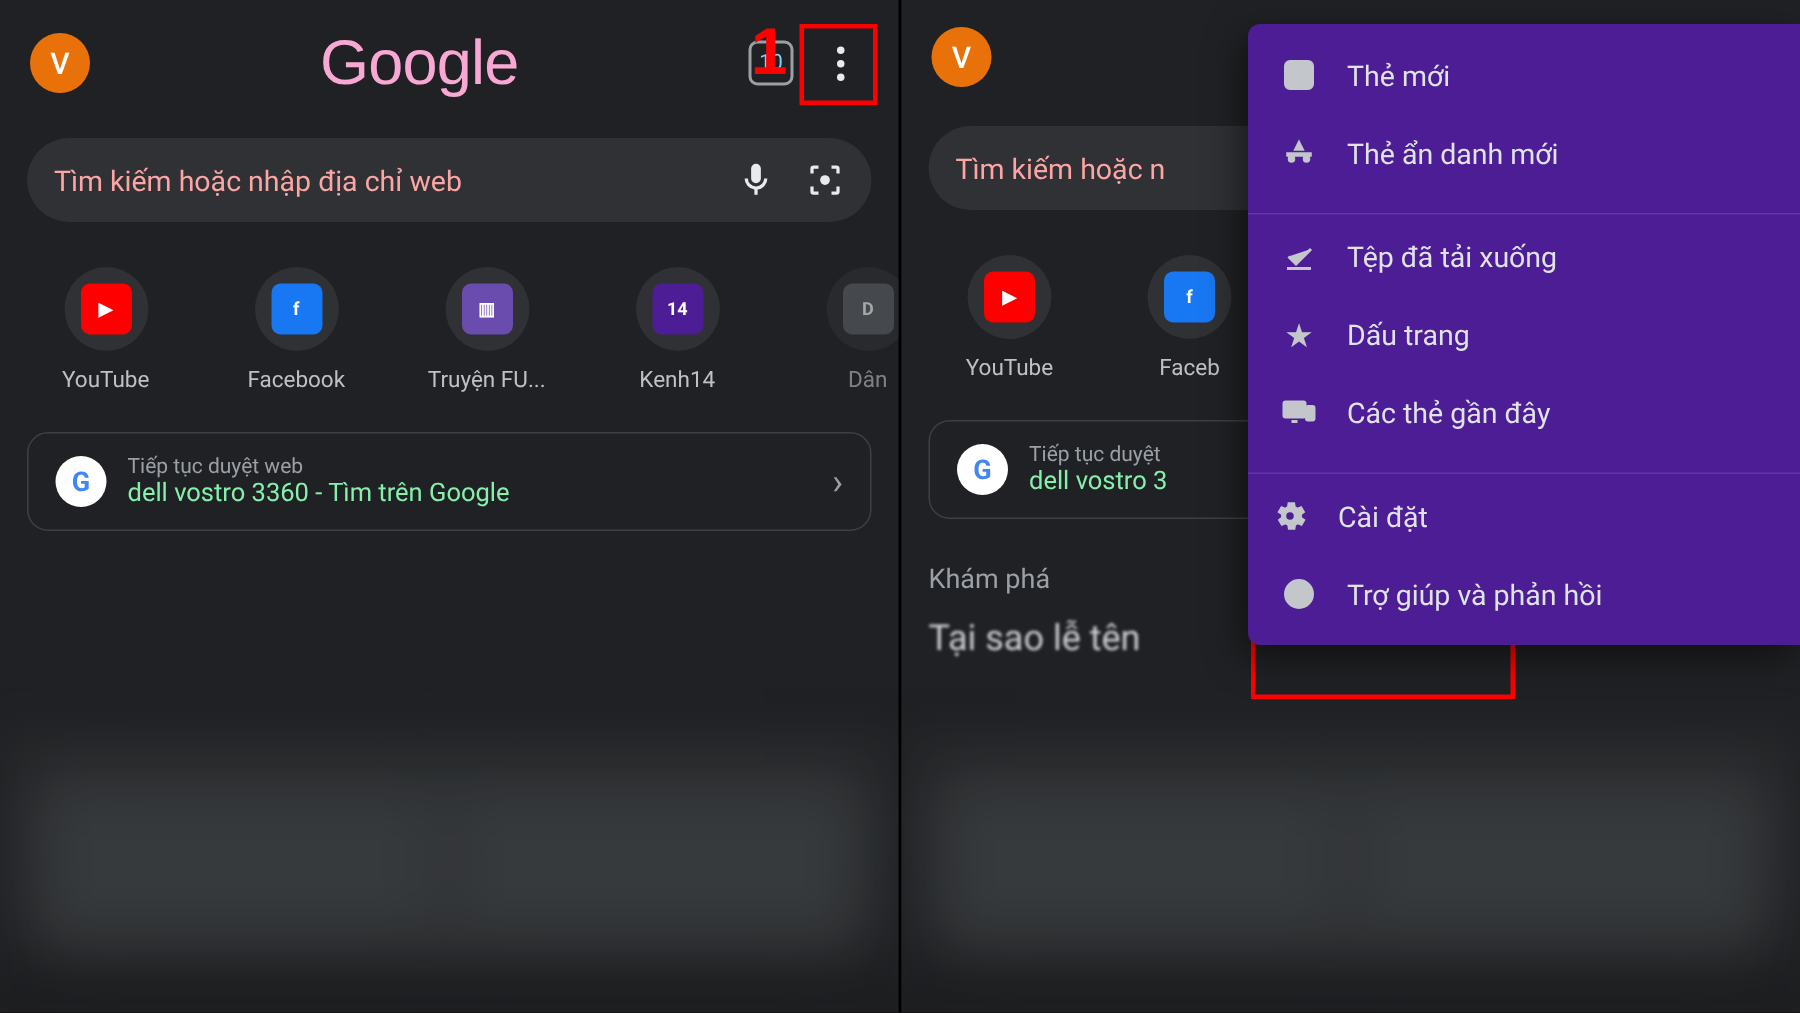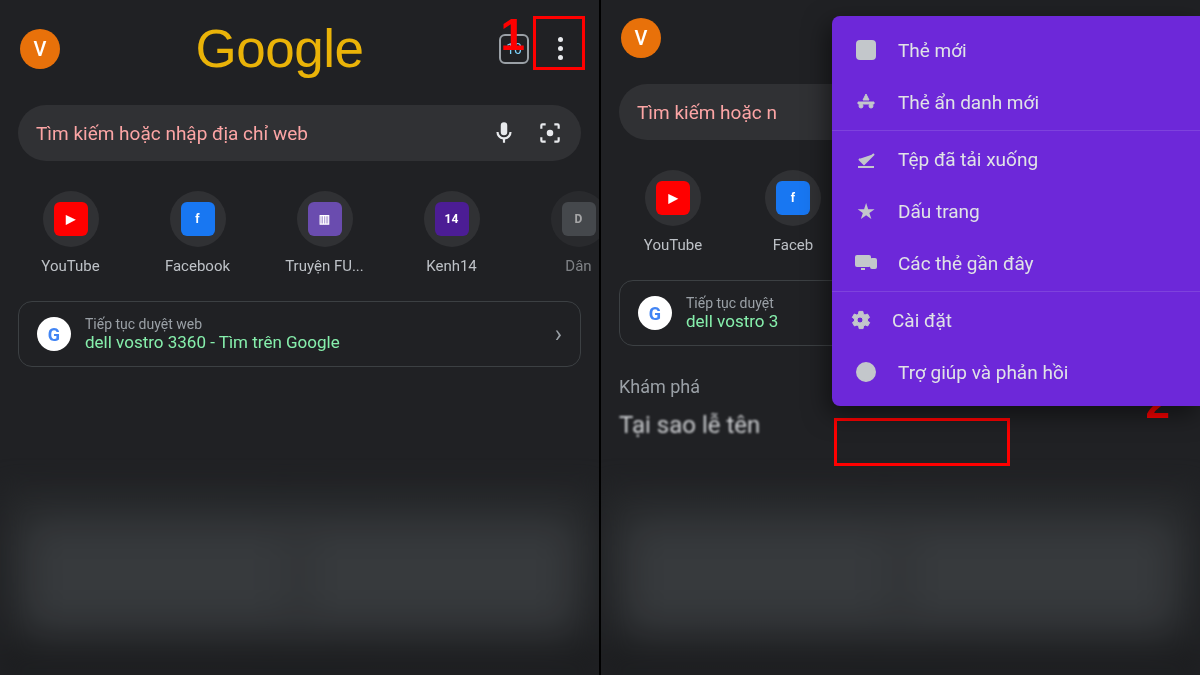--- a/index.html
+++ b/index.html
@@ -36,24 +36,24 @@
     border-radius: 50%;
     background: #e8710a;
     color: #fff;
     display: flex;
     align-items: center;
     justify-content: center;
     font-size: 20px;
     font-weight: 500;
   }
   .google-logo {
-    font-size: 53px;
+    font-size: 42px;
     font-weight: 500;
     letter-spacing: -0.5px;
-    color: #eab308;
+    color: #f9a8d4;
     font-family: Arial, sans-serif;
   }
   .top-right {
     display: flex;
     align-items: center;
     gap: 12px;
   }
   .tabcount {
     width: 30px; height: 30px;
     border: 2px solid #9aa0a6;
@@ -187,36 +187,36 @@
   }
   .blurzone::before { left: 3%; }
   .blurzone::after { right: 3%; }
 
   
   .menu {
     position: absolute;
     top: 16px;
     right: 0;
     width: 368px;
-    background: #6d28d9;
+    background: #4c1d95;
     border-radius: 8px 0 0 8px;
     box-shadow: -4px 8px 24px rgba(0,0,0,.5);
     padding: 8px 0;
     z-index: 50;
   }
   .menu-item {
     display: flex;
     align-items: center;
     gap: 20px;
     padding: 14px 22px;
     font-size: 19px;
     color: #e0e3e6;
     position: relative;
   }
-  .menu-item.sep-below { border-bottom: 1px solid rgba(255,255,255,.12); margin-bottom:2px; padding-bottom:16px;}
+  .menu-item.sep-below { border-bottom: 1px solid rgba(255,255,255,.12); margin-bottom:2px; padding-bottom:28px;}
   .menu-item svg, .menu-item .micon {
     width: 24px; height: 24px;
     fill: #c3c7cb;
     stroke: #c3c7cb;
     flex-shrink: 0;
   }
   .menu-item .star { font-size:22px; color:#c3c7cb; width:24px; text-align:center;}
   
   .yt { background:#f00; }
   .fb { background:#1877f2; }

